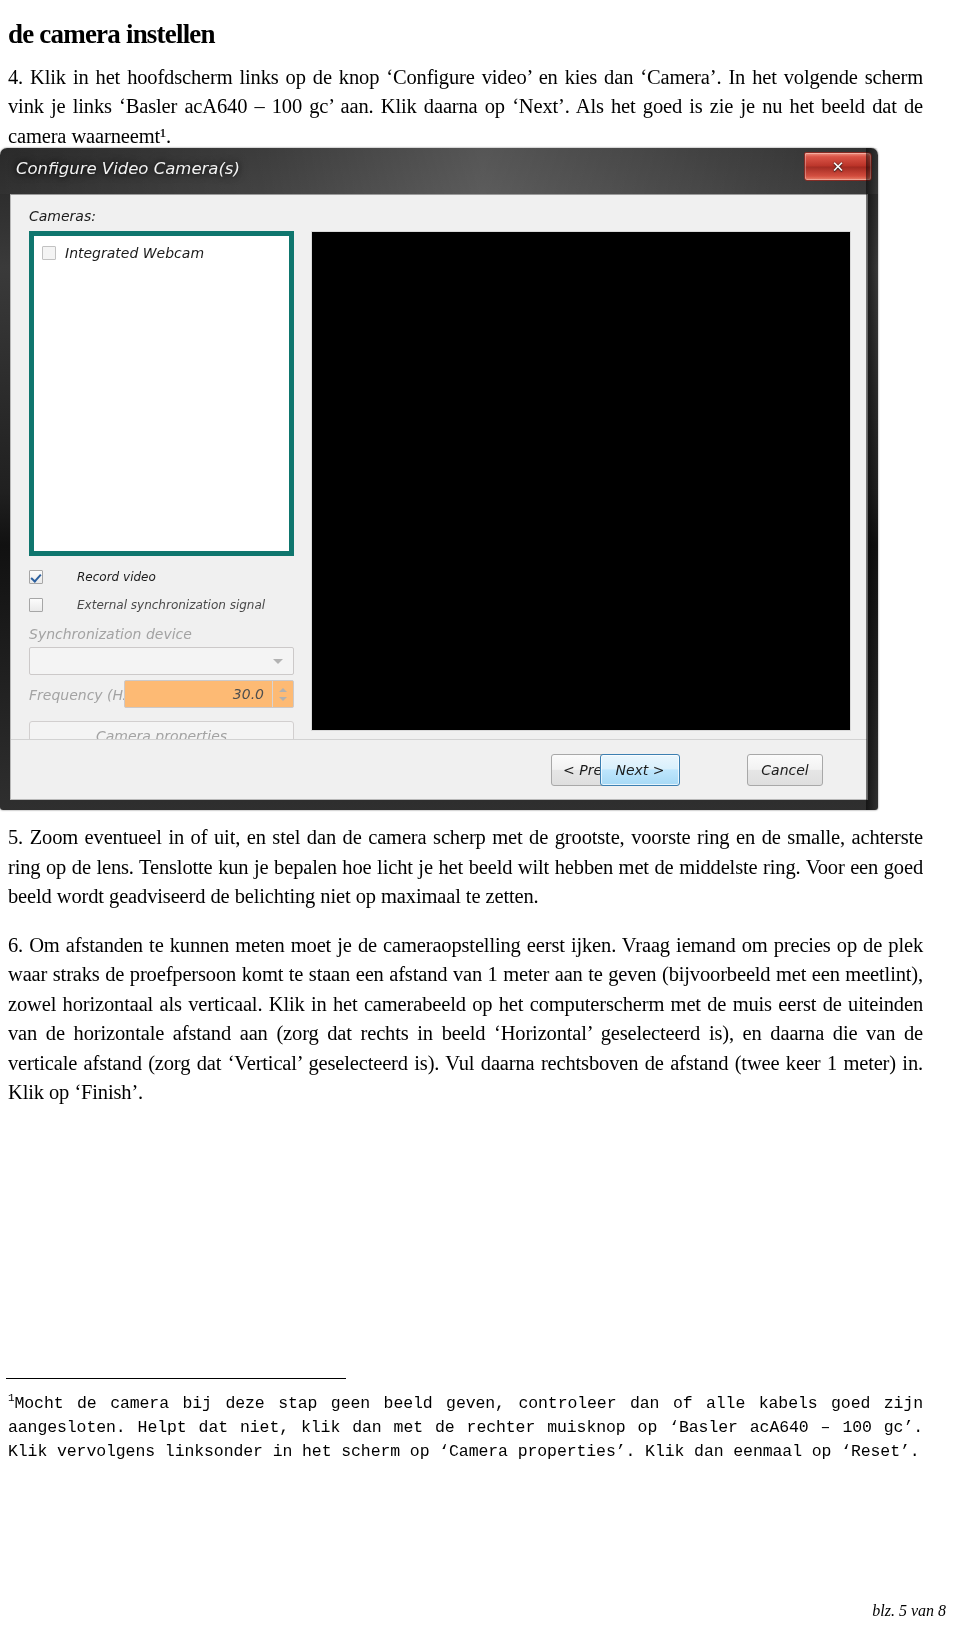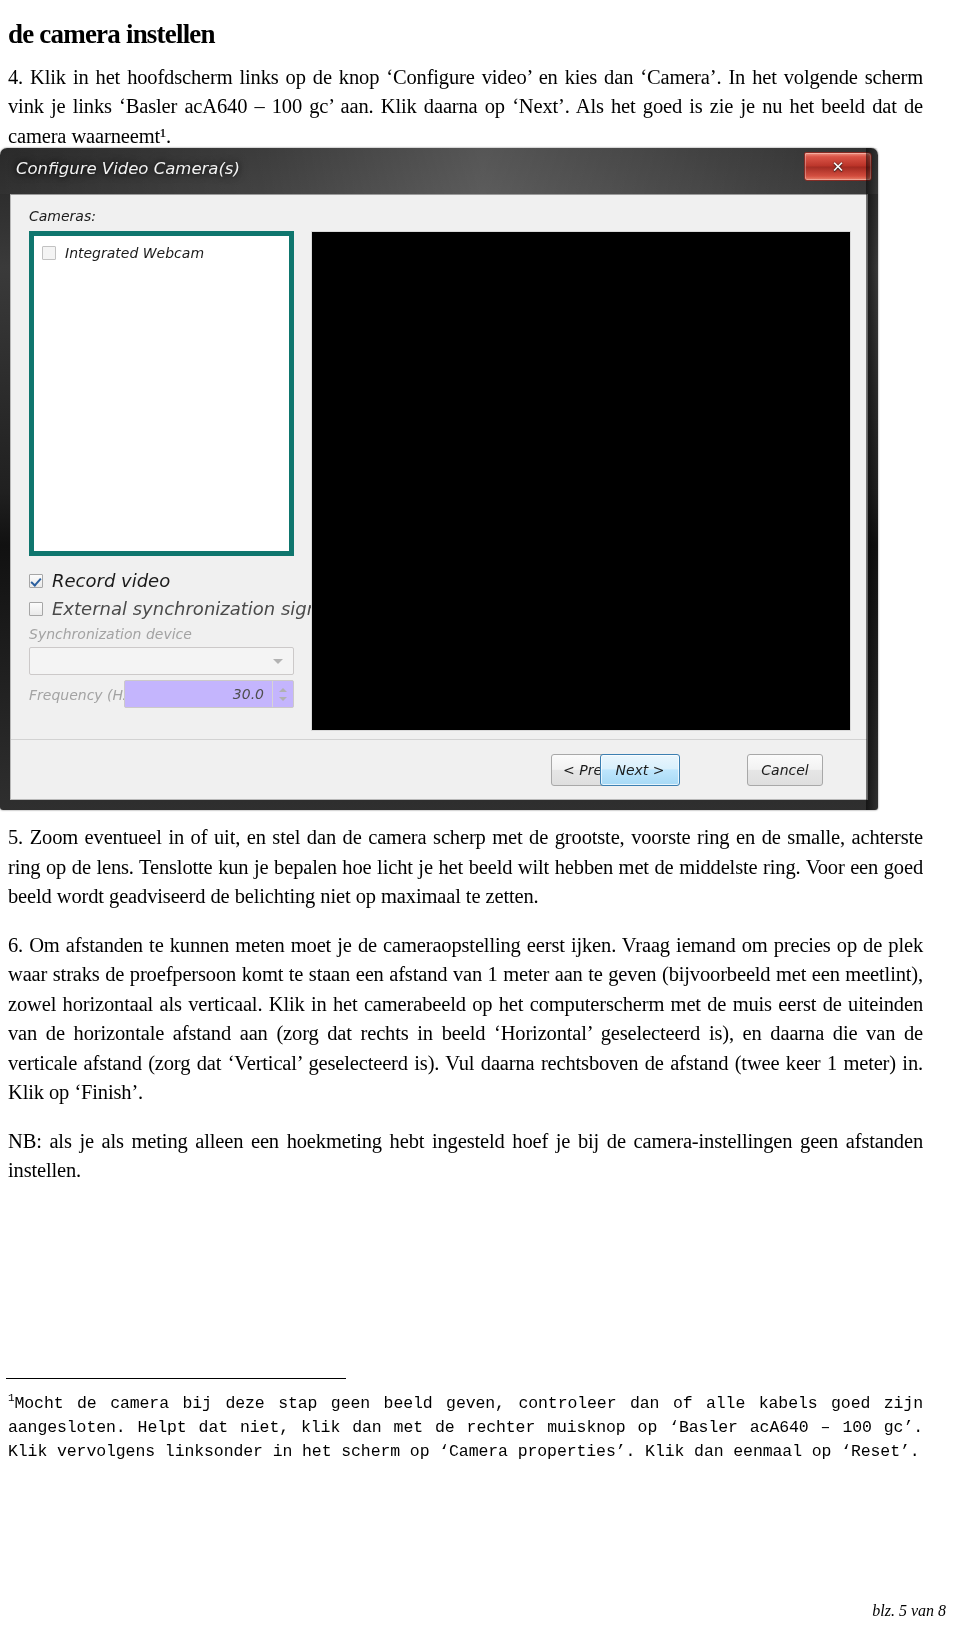--- a/index.html
+++ b/index.html
@@ -256,21 +256,22 @@
     height: 8px;
     border: solid #2b5f9e;
     border-width: 0 2px 2px 0;
     transform: rotate(42deg);
   }
 
   .opt-row {
     position: absolute;
     display: flex;
     align-items: center;
-    font-size: 18px;
+    font-size: 12px;
+    gap: 25px;
   }
   #opt-record  { left: 18px; top: 375px; color: #1b1b1b; }
   #opt-extsync { left: 18px; top: 403px; color: #4a4a4a; }
 
   .sync-dev-label {
     position: absolute;
     left: 18px;
     top: 431px;
     font-size: 14px;
     color: #a3a3a3;
@@ -304,21 +305,21 @@
     color: #a3a3a3;
   }
   .freq-spin {
     position: absolute;
     left: 113px;
     top: 485px;
     width: 170px;
     height: 28px;
     box-sizing: border-box;
     border: 1px solid #ccc9c9;
-    background: #c4b5fd;
+    background: #fdba74;
     border-radius: 2px;
     display: flex;
     align-items: center;
   }
   .freq-value {
     flex: 1;
     text-align: right;
     padding-right: 8px;
     font-size: 14px;
     color: #4f4f4f;
@@ -462,40 +463,40 @@
           <div class="freq-label">Frequency (Hz)</div>
 
           <div class="freq-spin">
             <span class="freq-value">30.0</span>
             <span class="spin-btns">
               <span class="spin-up"></span>
               <span class="spin-down"></span>
             </span>
           </div>
 
+          <div class="btn disabled" id="btn-camera-props">Camera properties</div>
           <div class="btn" id="btn-recording-config">Recording configuration</div>
 
           <div class="video-preview"></div>
         </div>
 
         <div class="dlg-buttonbar">
           <div class="btn wiz-btn" id="btn-previous">&lt; Previous</div>
           <div class="btn default wiz-btn" id="btn-next">Next &gt;</div>
           <div class="btn wiz-btn" id="btn-cancel">Cancel</div>
         </div>
 
       </div>
     </div>
     <div class="shot-edge"></div>
   </div>
 
   <div id="body-block">
     <p class="para">5. Zoom eventueel in of uit, en stel dan de camera scherp met de grootste, voorste ring en de smalle, achterste ring op de lens. Tenslotte kun je bepalen hoe licht je het beeld wilt hebben met de middelste ring. Voor een goed beeld wordt geadviseerd de belichting niet op maximaal te zetten.</p>
     <p class="para">6. Om afstanden te kunnen meten moet je de cameraopstelling eerst ijken. Vraag iemand om precies op de plek waar straks de proefpersoon komt te staan een afstand van 1 meter aan te geven (bijvoorbeeld met een meetlint), zowel horizontaal als verticaal. Klik in het camerabeeld op het computerscherm met de muis eerst de uiteinden van de horizontale afstand aan (zorg dat rechts in beeld ‘Horizontal’ geselecteerd is), en daarna die van de verticale afstand (zorg dat ‘Vertical’ geselecteerd is). Vul daarna rechtsboven de afstand (twee keer 1 meter) in. Klik op ‘Finish’.</p>
-    <p class="para">NB: als je als meting alleen een hoekmeting hebt ingesteld hoef je bij de camera-instellingen geen afstanden instellen.</p>
   </div>
 
   <div class="footnote-rule"></div>
   <div id="footnote">
     <sup class="fn-marker">1</sup><span>Mocht de camera bij deze stap geen beeld geven, controleer dan of alle kabels goed zijn aangesloten. Helpt dat niet, klik dan met de rechter muisknop op ‘Basler acA640 – 100 gc’. Klik vervolgens linksonder in het scherm op ‘Camera properties’. Klik dan eenmaal op ‘Reset’.</span>
   </div>
 
   <div class="page-footer">blz. 5 van 8</div>
 
 </div>

